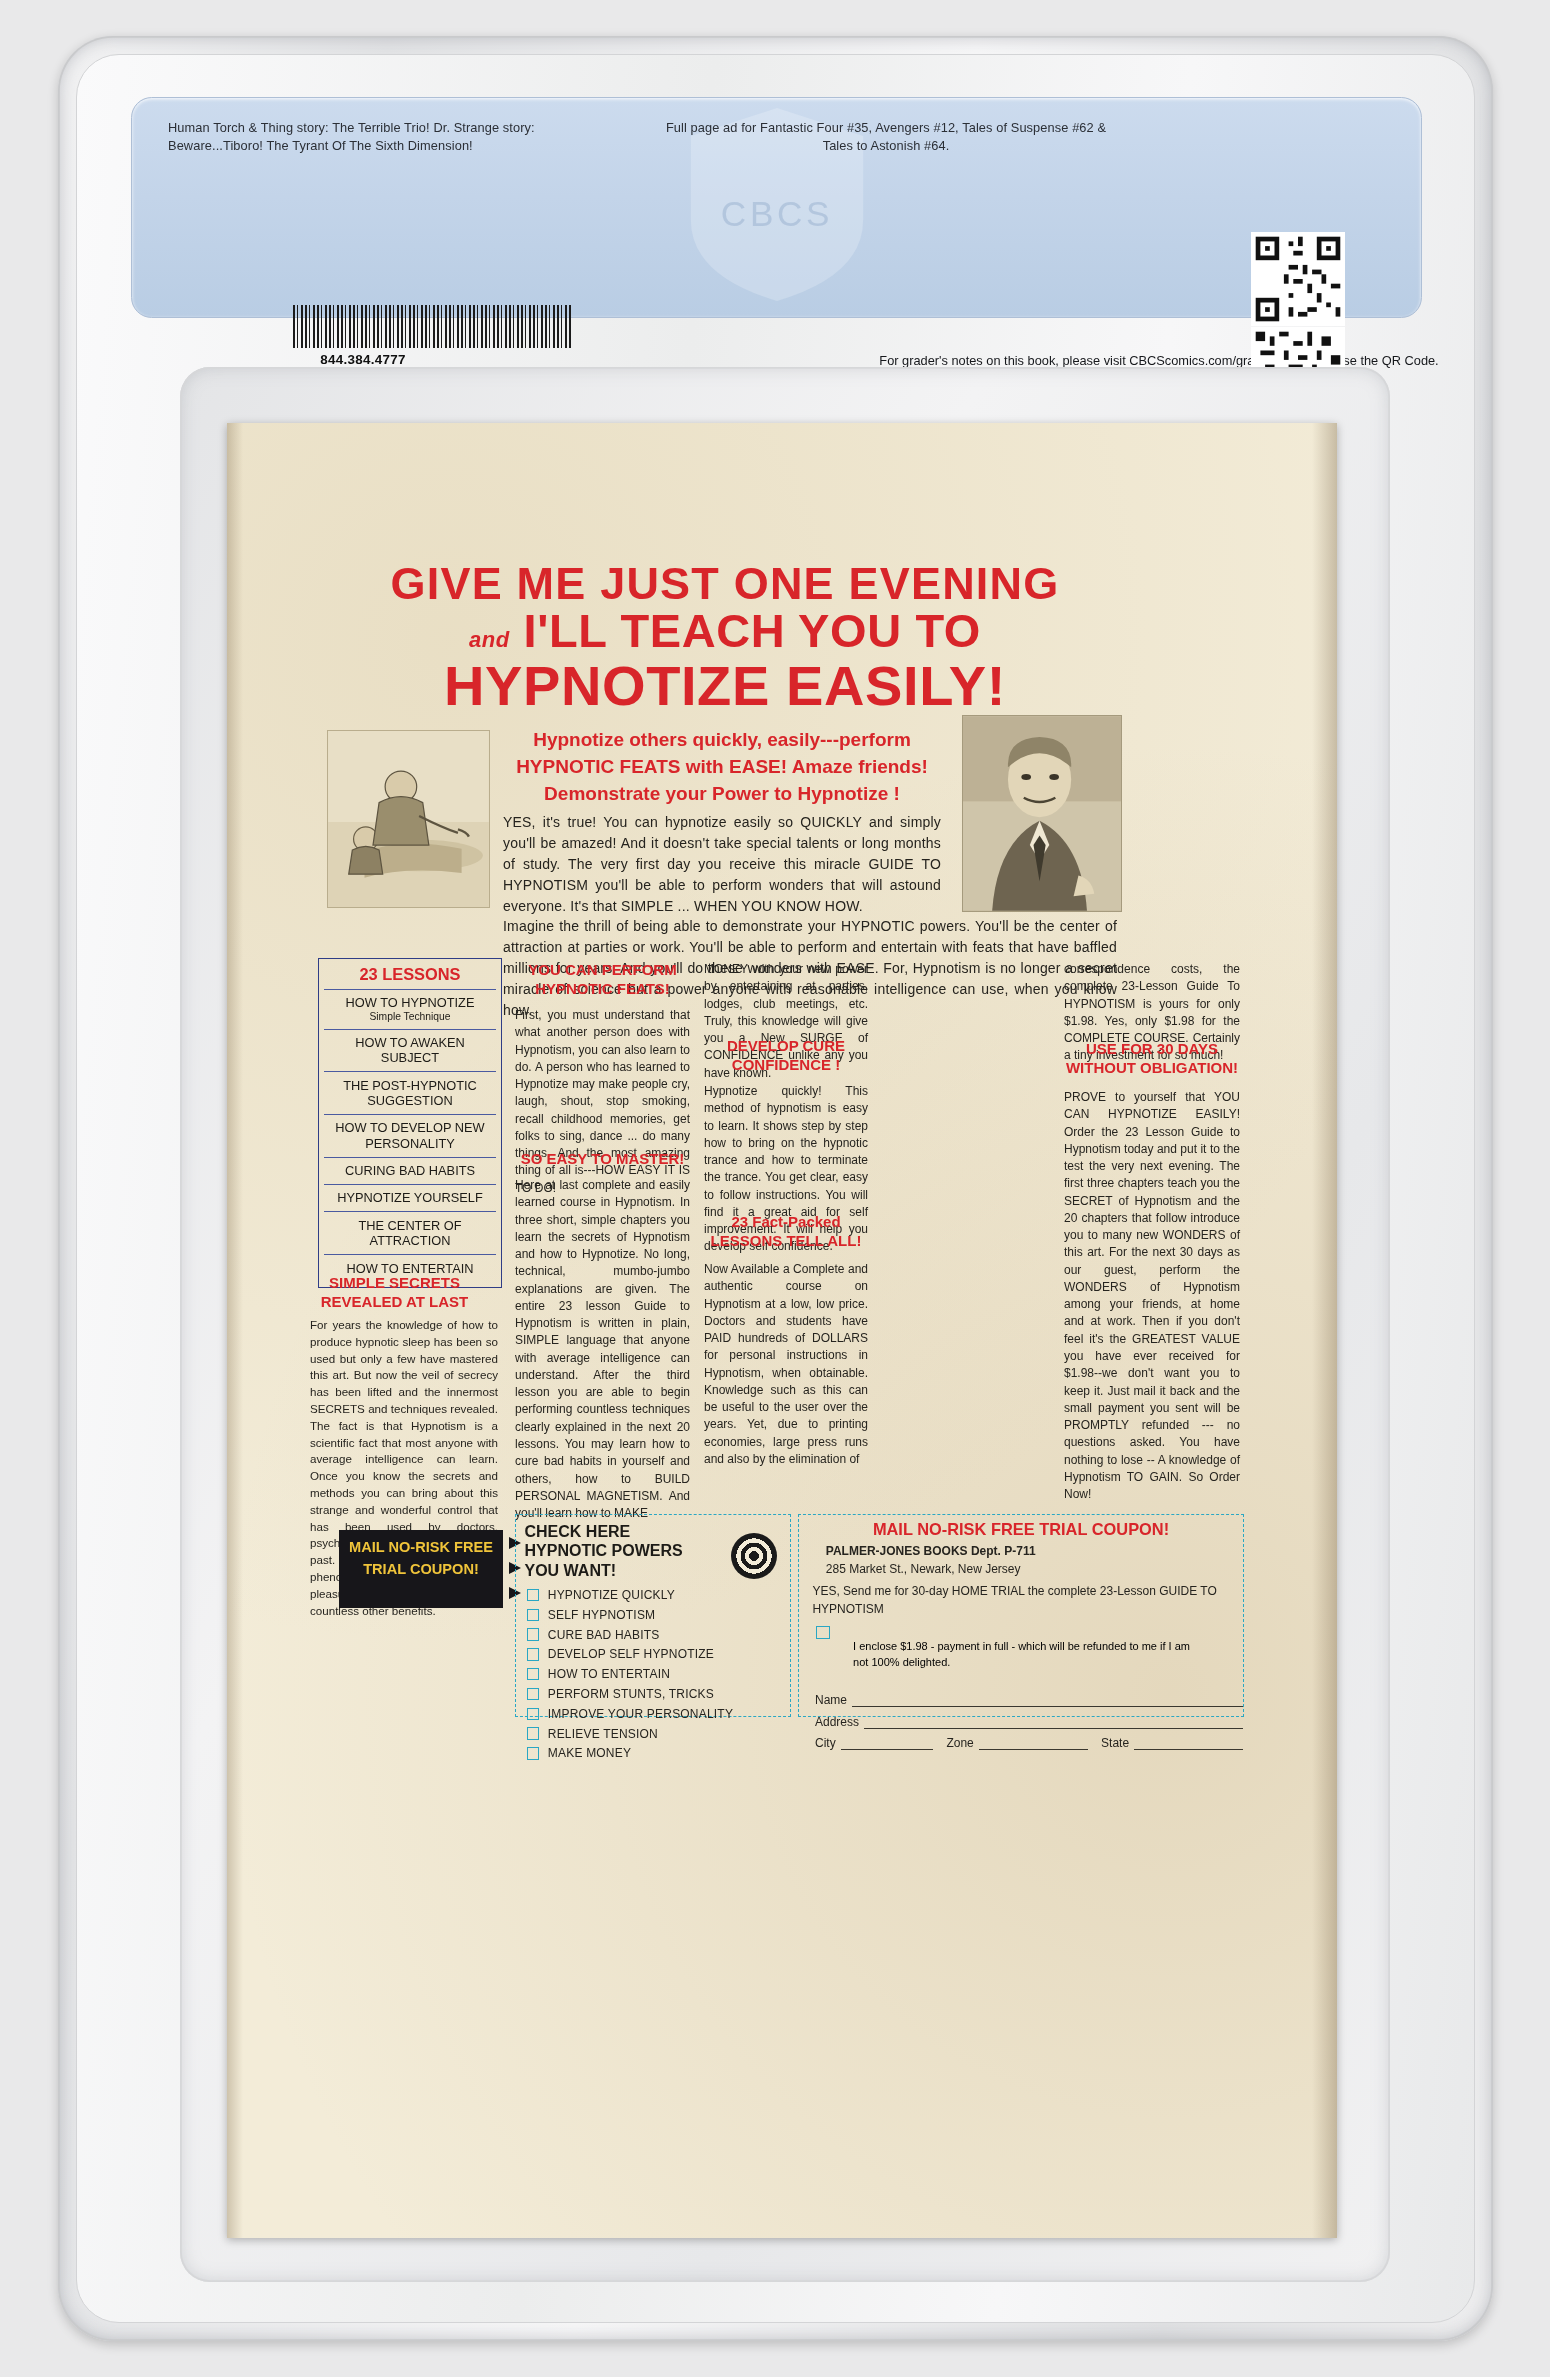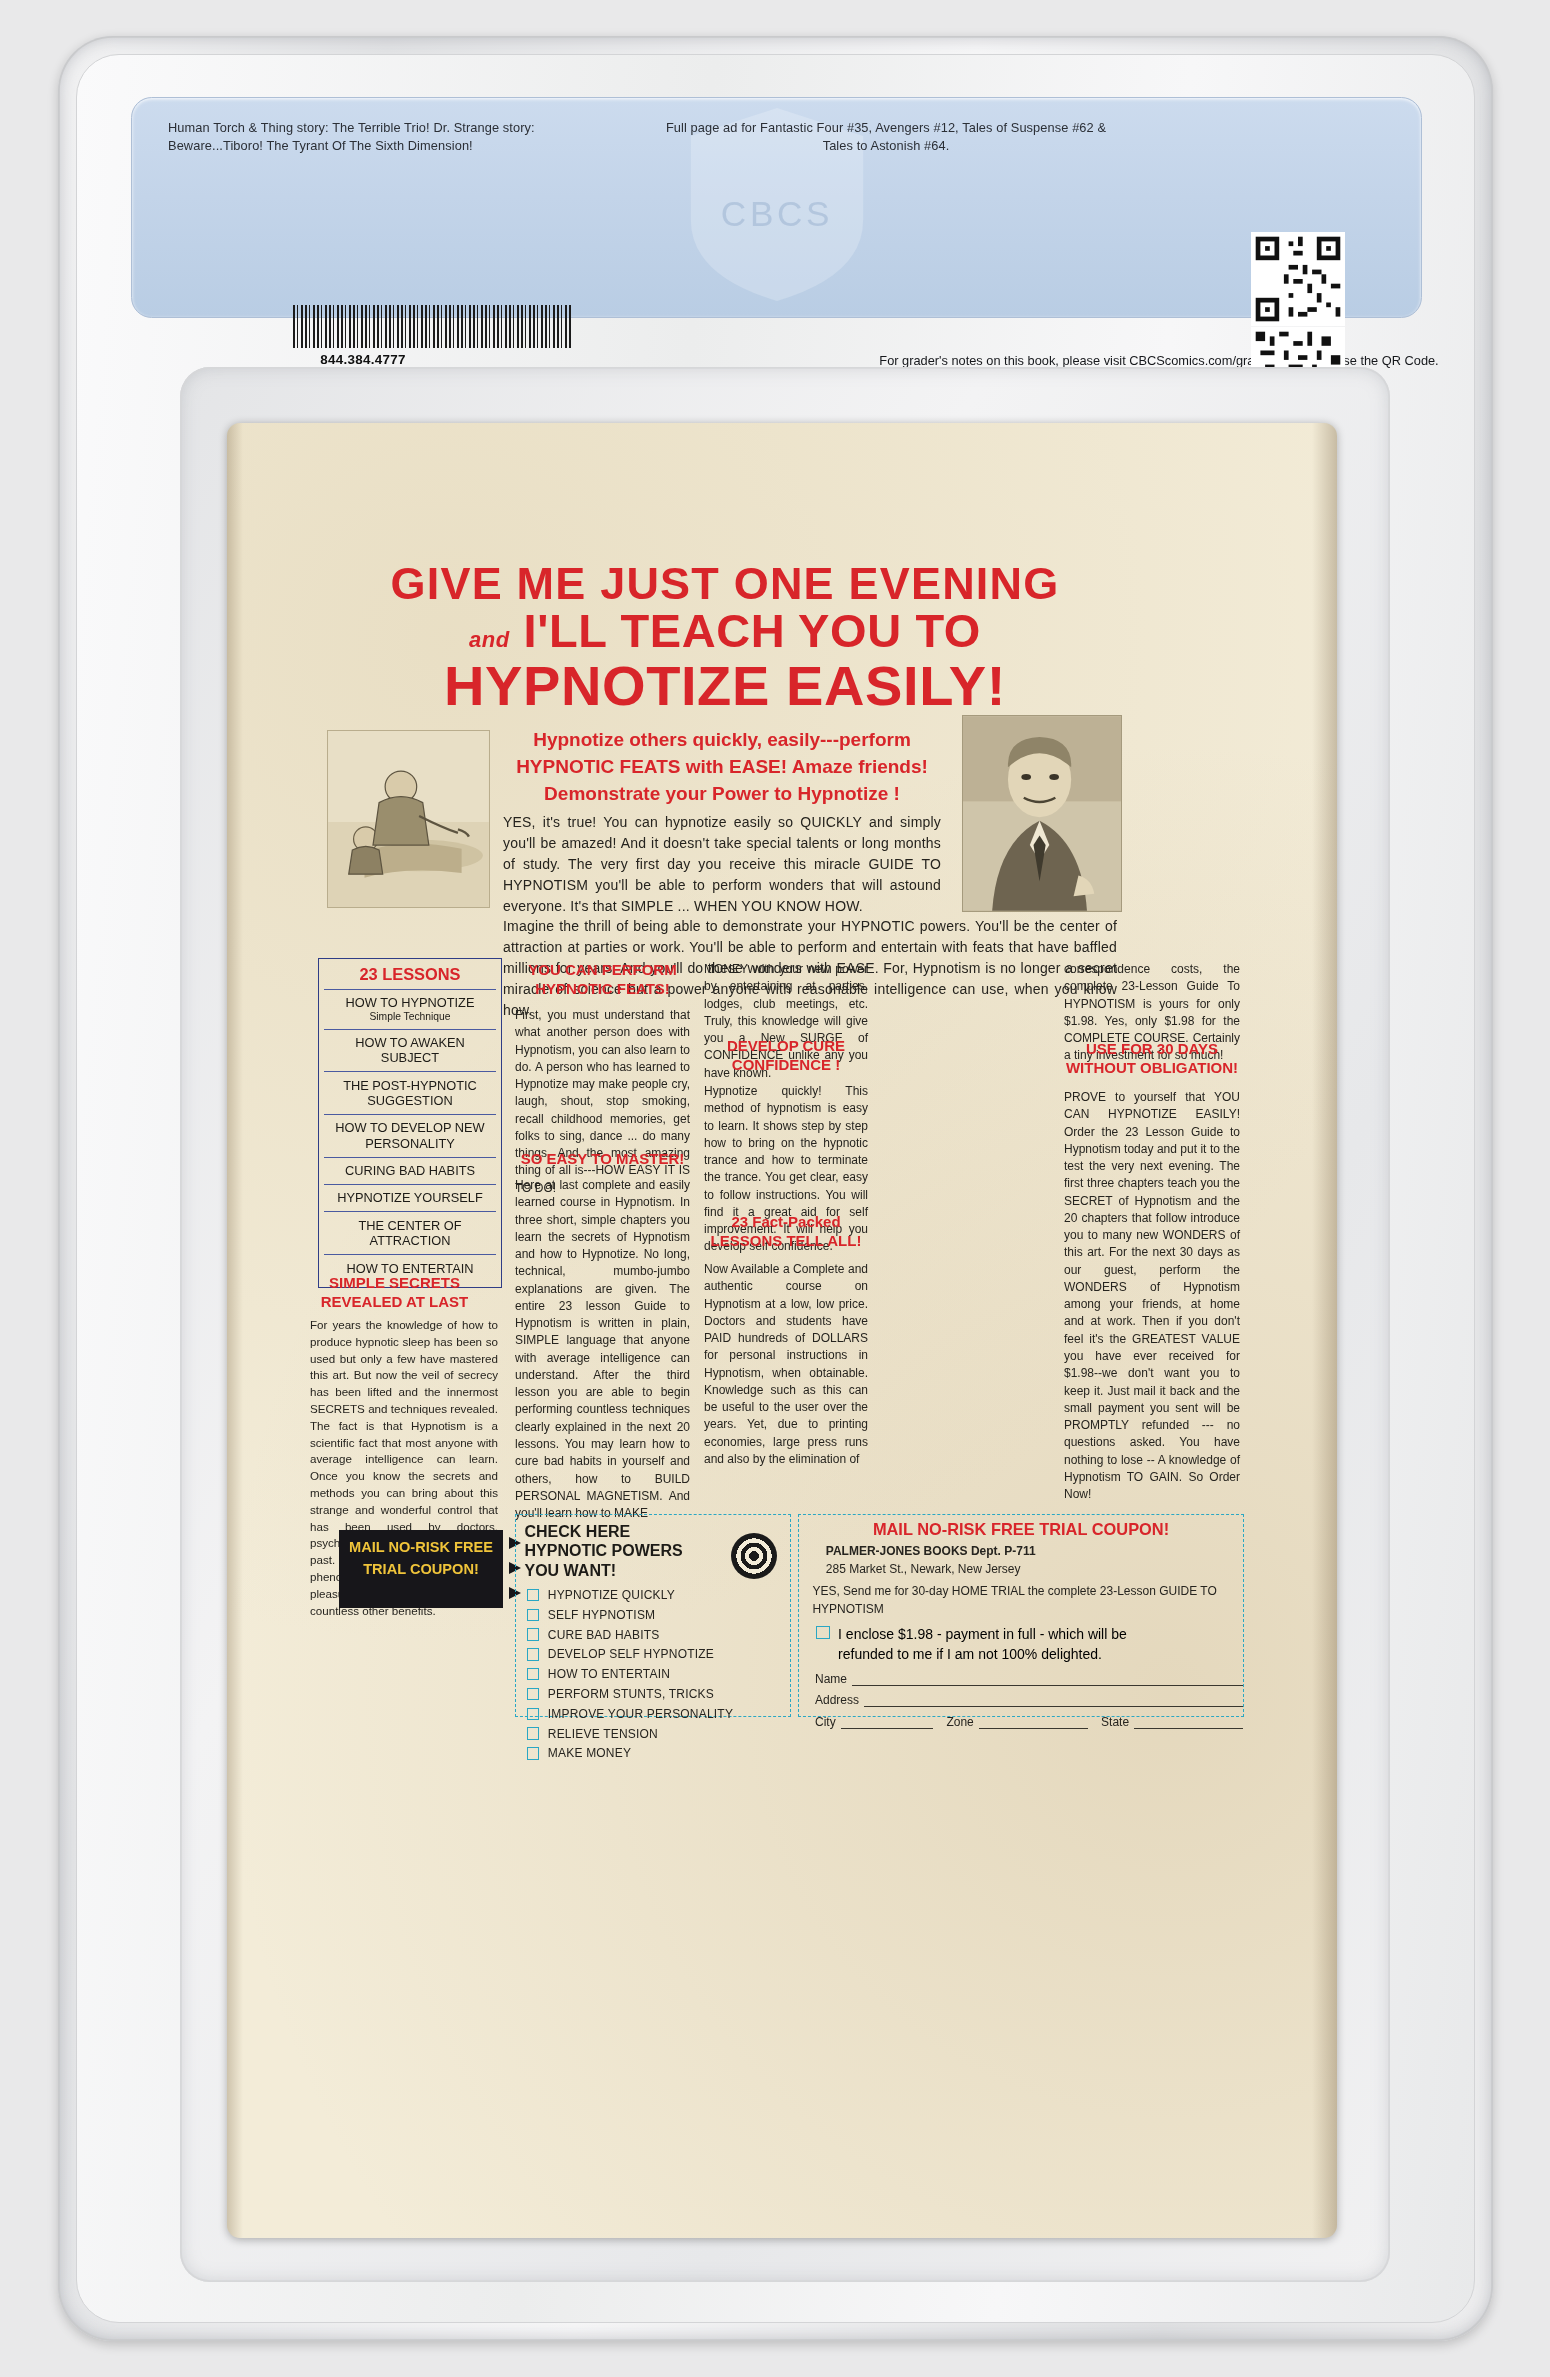--- a/index.html
+++ b/index.html
@@ -29,21 +29,21 @@
   .qr{position:absolute;right:76px;top:134px;width:94px;height:94px;}
   .qr2{position:absolute;right:76px;top:228px;width:94px;height:49px;}
 
   
   .well{position:absolute;left:122px;top:331px;width:1210px;height:1915px;border-radius:30px;
         background:linear-gradient(120deg,#e4e5e7,#f3f3f4 35%,#e7e8ea 70%,#f1f1f2);
         box-shadow:inset 0 0 0 1.8px #d6d7d9, inset 0 0 18px rgba(140,145,155,.35);}
   .comic{position:absolute;left:47px;top:56px;width:1110px;height:1815px;
          background:#f3ecd8;box-shadow:0 1.8px 8.5px rgba(0,0,0,.28);overflow:hidden;
          background-image:radial-gradient(circle at 20% 12%,rgba(214,198,160,.35),transparent 55%),
-                          radial-gradient(circle at 85% 70%,rgba(206,186,148,.4),transparent 60%);border-radius:13px;}
+                          radial-gradient(circle at 85% 70%,rgba(206,186,148,.4),transparent 60%);}
   .comic:after{content:"";position:absolute;right:0;top:0;width:25.5px;height:100%;
         background:linear-gradient(90deg,rgba(150,130,95,0),rgba(120,100,70,.35));}
   .comic:before{content:"";position:absolute;left:0;top:0;width:16px;height:100%;
         background:linear-gradient(90deg,rgba(120,100,70,.30),rgba(150,130,95,0));}
 
   .page{position:absolute;left:36px;top:0;width:1034px;height:1815px;}
 
   
   .hl{color:#d8252a;text-align:center;font-weight:bold;font-family:"Liberation Sans",sans-serif;}
   .hl1{position:absolute;left:0;top:135px;width:924px;font-size:45px;letter-spacing:1.2px;}
@@ -101,21 +101,21 @@
   .ckrow{display:flex;align-items:center;margin-bottom:5.8px;}
   .ckbx{width:10.3px;height:10.3px;border:1.2px solid #2aa7c4;margin-right:8.5px;flex:none;}
   .ckrow span{font-size:12px;color:#26241f;letter-spacing:0.2px;}
 
   .coupon{position:absolute;left:535px;top:1091px;width:444px;height:201px;border:1.8px dashed #2aa7c4;}
   .coupon-h{text-align:center;color:#d8252a;font-weight:bold;font-size:16.4px;padding-top:4.9px;}
   .coupon-b{padding:3.6px 12px 0 13.4px;font-size:12px;color:#26241f;line-height:1.5;}
   .coupon-b b{font-weight:bold;}
   .encl{display:flex;margin:6px 0 0 17px;}
   .encl .ckbx{width:11.6px;height:11.6px;margin-top:1.8px;}
-  .encl p{margin:0;font-size:14px;line-height:1.45;width:341px;}
+  .encl p{margin:15px;font-size:11px;line-height:1.45;width:341px;}
   .fline{margin:7.3px 0 0 16px;font-size:12px;color:#26241f;display:flex;align-items:flex-end;}
   .fline .ln{flex:1;border-bottom:0.6px solid #3a372f;margin-left:4.9px;height:12px;}
   .fline .ln.sh{flex:none;width:109px;}
   .fline .lbl2{margin-left:13.4px;}
 </style>
 </head>
 <body>
 
 <div class="slab">
   <div class="slab-inner"></div>

